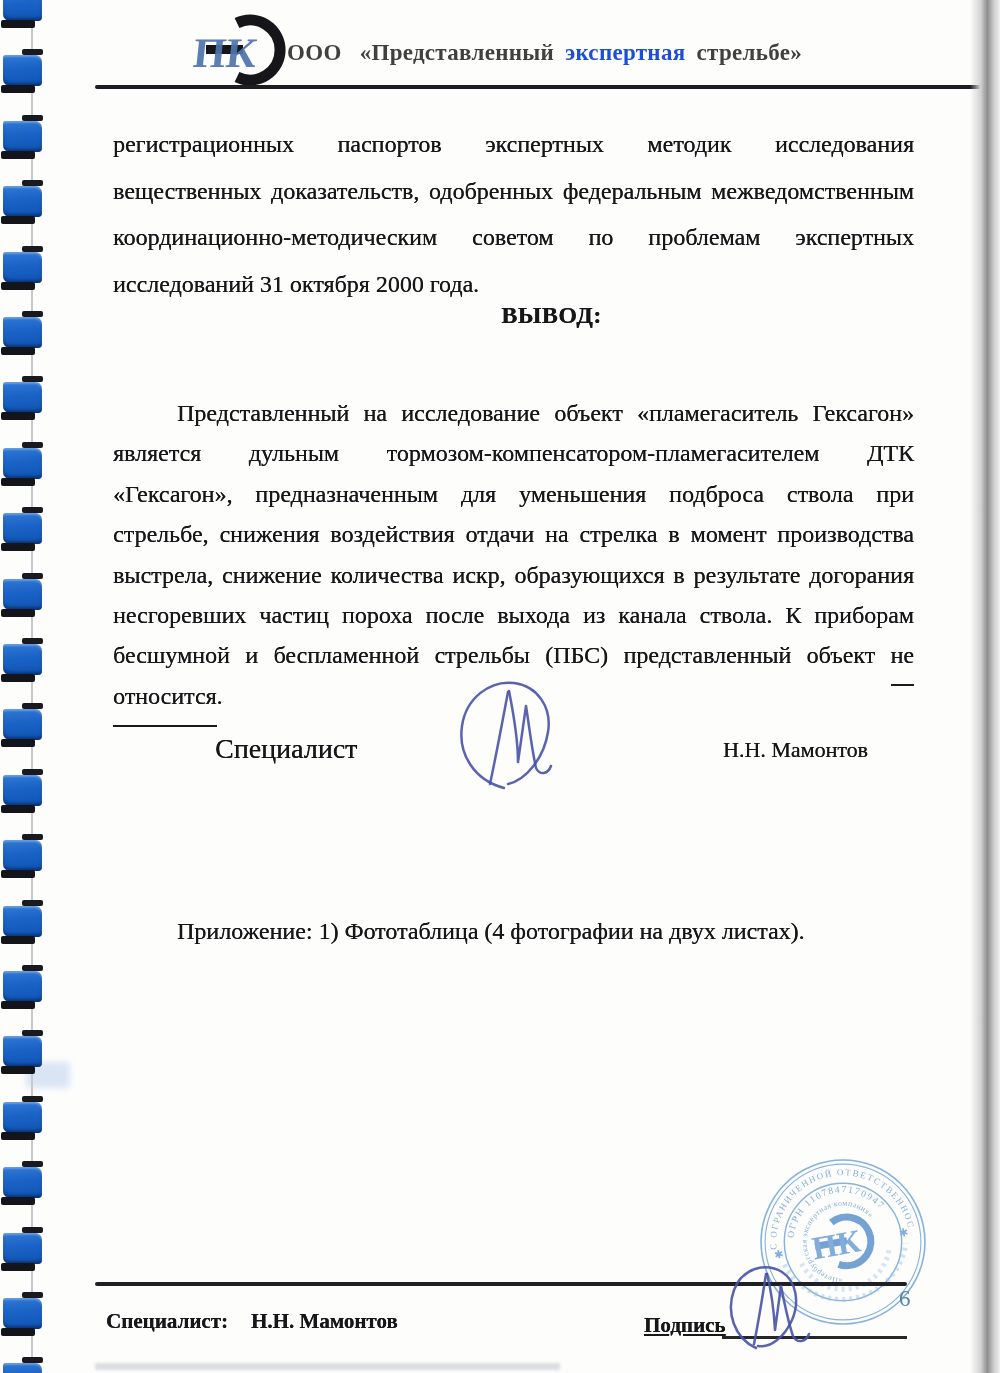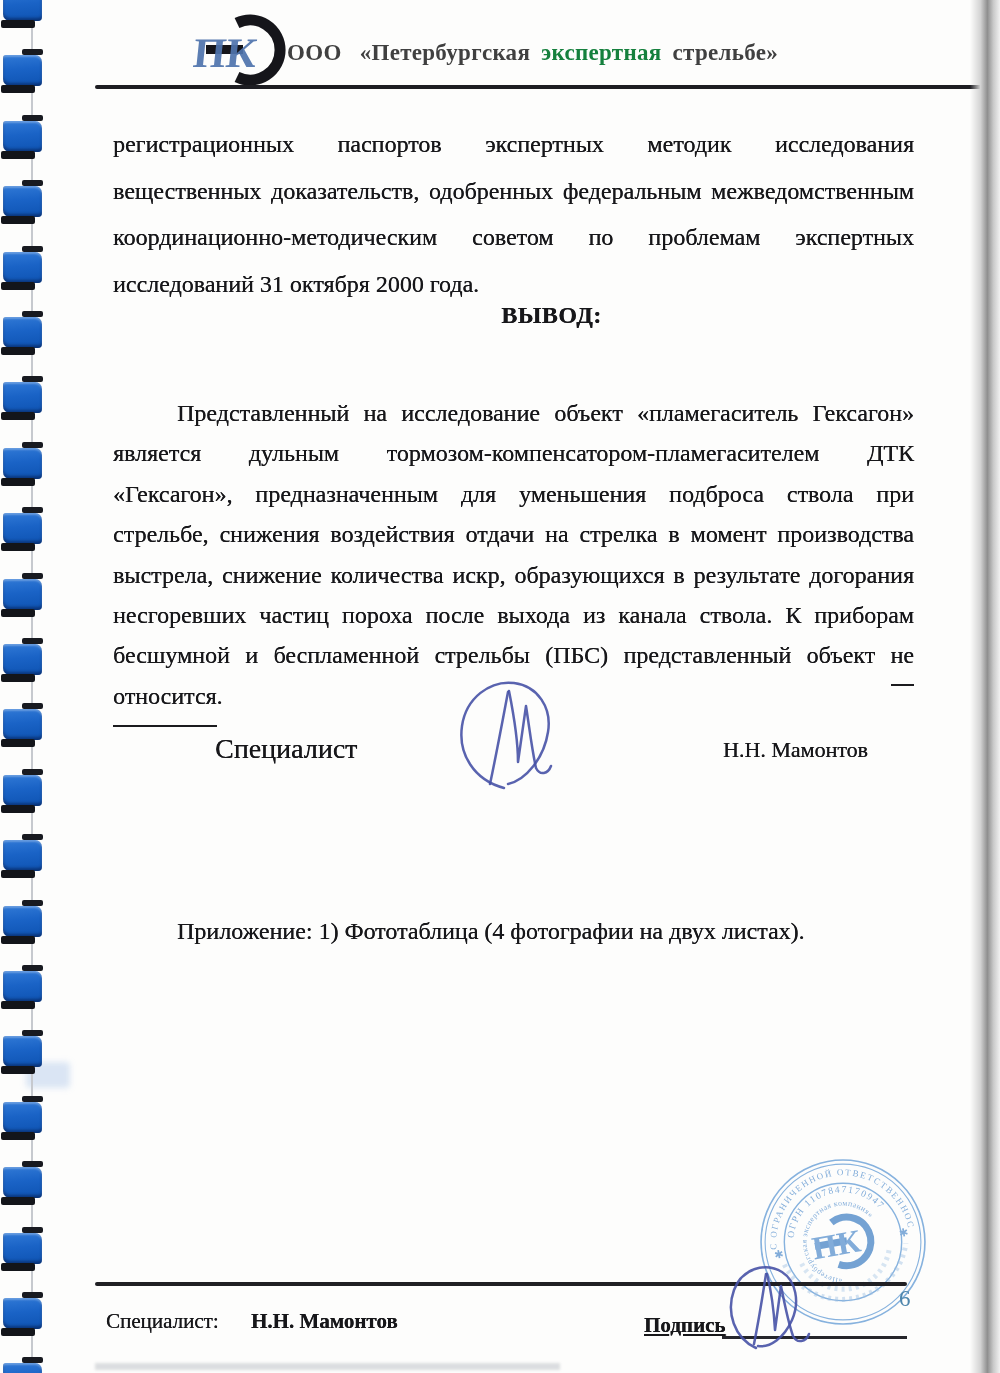--- a/index.html
+++ b/index.html
@@ -22,21 +22,21 @@
   .tooth::after{content:"";position:absolute;bottom:-7px;left:-2px;width:86%;height:8px;background:#13151a;border-radius:2px;}
   .wm-smudge{position:absolute;left:26px;top:1062px;width:44px;height:26px;background:rgba(95,145,220,.22);filter:blur(3px);border-radius:4px;z-index:3;}
 
   
   .logo{position:absolute;left:193px;top:10px;width:100px;height:80px;}
   .company-line{
     position:absolute;left:287px;top:40px;white-space:nowrap;
     font-size:23px;font-weight:bold;letter-spacing:.3px;
   }
   .company-line .blue{color:#404040;}
-  .company-line .dark{color:#15803d;text-align:center;}
+  .company-line .dark{color:#1d4ed8;text-align:center;}
   .company-line .org{margin-right:12px;}
   .company-line span{margin-right:5px;}
   .header-rule{position:absolute;left:95px;top:85px;width:893px;height:4px;background:#1d1d22;border-radius:2px;}
 
   
   .para{position:absolute;left:113px;width:801px;font-size:24px;text-align:justify;text-align-last:left;text-shadow:.2px 0 0 currentColor;}
   .para1{top:97px;line-height:46.5px;}
   .conclusion{
     position:absolute;left:113px;top:302px;width:801px;margin:0;
     text-align:center;transform:translateX(38px);
@@ -47,21 +47,21 @@
 
   .sig-label{position:absolute;left:215px;top:733px;font-size:28px;text-shadow:.2px 0 0 currentColor;}
   .sig-name{position:absolute;left:723px;top:737px;font-size:22px;text-shadow:.2px 0 0 currentColor;}
   .sig-main{position:absolute;left:452px;top:676px;z-index:2;}
   .ink{stroke:#4752a6;stroke-width:2.5;fill:none;stroke-linecap:round;stroke-linejoin:round;opacity:.9;}
 
   .attachment{top:892px;line-height:30px;text-indent:64px;}
 
   
   .footer-rule{position:absolute;left:95px;top:1282px;width:812px;height:4px;background:#202024;border-radius:2px;z-index:2;}
-  .f-spec{position:absolute;left:106px;top:1309px;font-size:21px;font-weight:normal;text-shadow:.2px 0 0 currentColor;}
+  .f-spec{position:absolute;left:106px;top:1309px;font-size:21px;font-weight:bold;text-shadow:.2px 0 0 currentColor;}
   .f-name{position:absolute;left:251px;top:1309px;font-size:21px;font-weight:bold;text-shadow:.2px 0 0 currentColor;}
   .f-sign{position:absolute;left:644px;top:1313px;font-size:21px;font-weight:bold;text-shadow:.2px 0 0 currentColor;z-index:2;text-decoration:underline;}
   .sign-underline{position:absolute;left:722px;top:1336px;width:185px;height:3px;background:#26262b;z-index:2;}
   .page-number{position:absolute;left:899px;top:1286px;font-size:23px;color:#4e86ac;z-index:2;}
 
   
   .stamp{position:absolute;left:757px;top:1156px;width:172px;height:172px;opacity:.85;z-index:1;}
   .stamp text{font-family:"Liberation Serif",serif;fill:#6d9fd4;}
   .sig-footer{position:absolute;left:722px;top:1258px;z-index:3;}
 
@@ -106,21 +106,21 @@
 
   <div class="logo">
     <svg width="100" height="80" viewBox="0 0 100 80">
       <path d="M 44,13 A 30,30 0 1 1 44,67" fill="none" stroke="#15151a" stroke-width="11"></path>
       <rect x="13" y="35" width="37" height="9" fill="#15151a"></rect>
       <text x="5" y="57" font-size="42" font-weight="bold" fill="#4f74ad" opacity="0.92" transform="skewX(-6)">ПК</text>
     </svg>
   </div>
   <div class="company-line">
     <span class="blue org">ООО</span>
-    <span class="blue">«Петербургская</span>
+    <span class="blue">«Представленный</span>
     <span class="dark">экспертная</span>
     <span class="blue">стрельбе»</span>
   </div>
   <div class="header-rule"></div>
 
   <p class="para para1">регистрационных паспортов экспертных методик исследования вещественных доказательств, одобренных федеральным межведомственным координационно-методическим советом по проблемам экспертных исследований 31 октября 2000 года.</p>
 
   <h2 class="conclusion">ВЫВОД:</h2>
 
   <p class="para para2"><span>Представленный на исследование объект «пламегаситель Гексагон» является дульным тормозом-компенсатором-пламегасителем ДТК «Гексагон», предназначенным для уменьшения подброса ствола при стрельбе, снижения воздействия отдачи на стрелка в момент производства выстрела, снижение количества искр, образующихся в результате догорания несгоревших частиц пороха после выхода из канала ствола. К приборам бесшумной и беспламенной стрельбы (ПБС) представленный объект </span><span class="u-seg">не относится</span><span>.</span></p>

